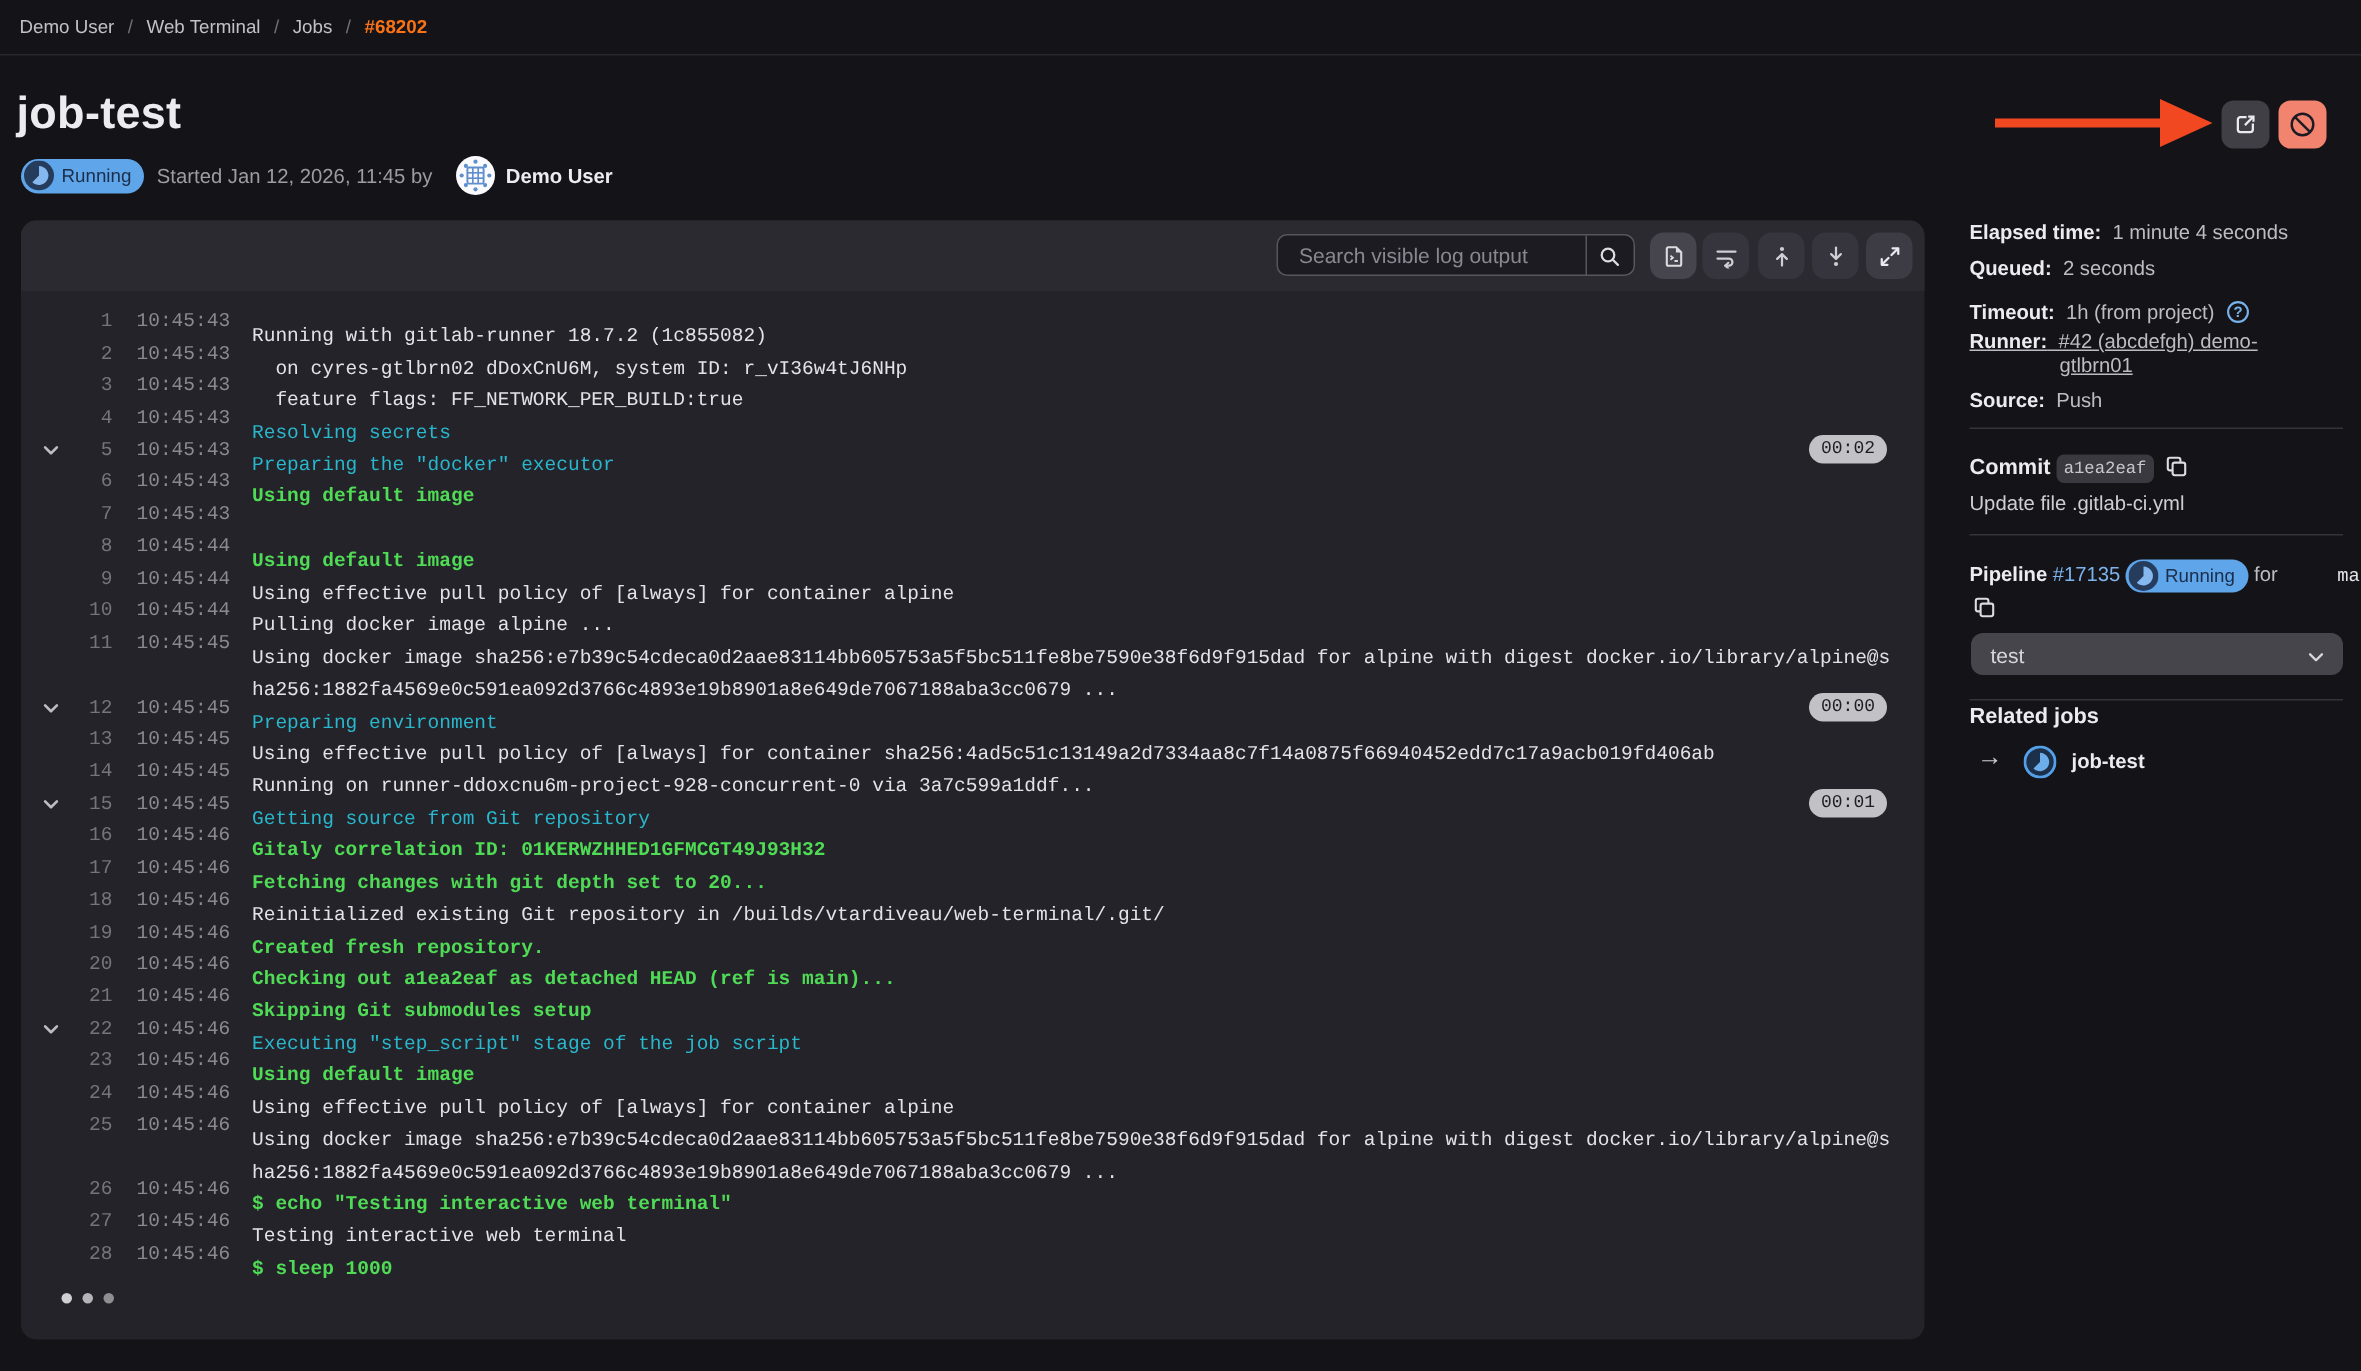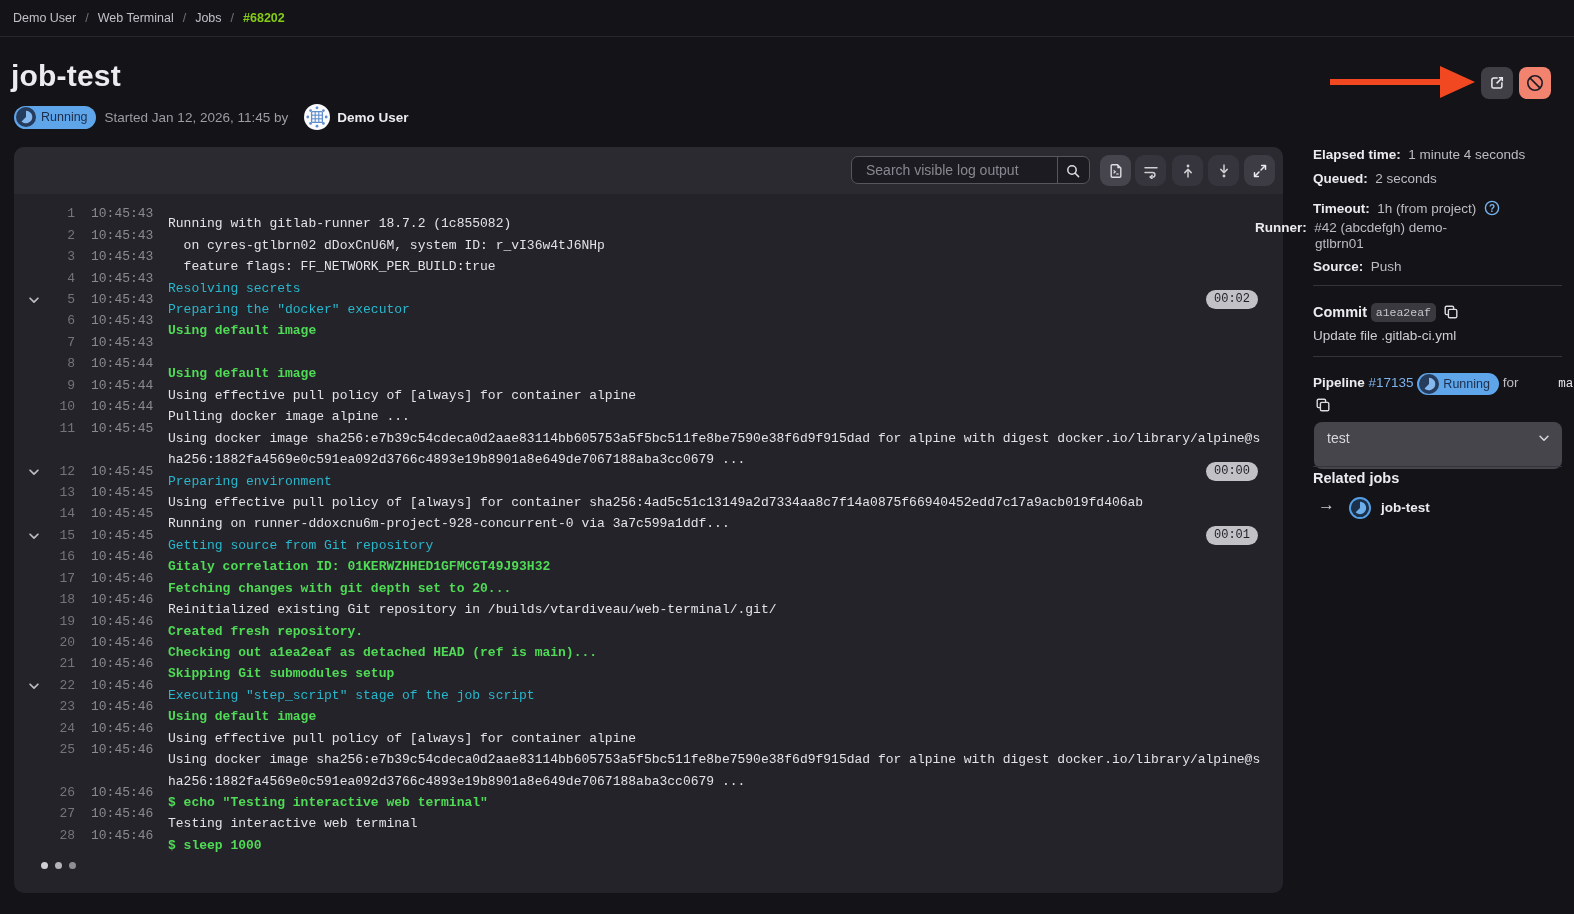--- a/index.html
+++ b/index.html
@@ -1,20 +1,20 @@
 <!DOCTYPE html>
 <html><head><meta charset="utf-8"><style>
 * { margin:0; padding:0; box-sizing:border-box; }
 body { width:1574px; height:914px; background:#141318; font-family:"Liberation Sans",sans-serif; position:relative; overflow:hidden; }
 .abs { position:absolute; }
 
 
 .crumbs { position:absolute; left:0; top:0; width:1574px; height:37px; border-bottom:1px solid #28272e; font-size:12.5px; color:#c2c1c7; line-height:37px; padding-left:13px; }
 .crumbs .sep { color:#737279; margin:0 9px; }
-.crumbs b { color:#84cc16; font-weight:bold; }
+.crumbs b { color:#f97316; font-weight:bold; }
 
 h1 { position:absolute; left:11px; top:59px; font-size:30px; font-weight:bold; color:#ececef; letter-spacing:0.2px; }
 
 
 .btn1 { position:absolute; left:1481px; top:67px; width:32px; height:32px; border-radius:8px; background:#413f46; display:flex; align-items:center; justify-content:center; }
 .btn2 { position:absolute; left:1519px; top:67px; width:32px; height:32px; border-radius:8px; background:#f2836f; display:flex; align-items:center; justify-content:center; }
 
 
 .statusrow { position:absolute; left:14px; top:105px; height:24px; display:flex; align-items:center; }
 .badge { height:23px; border-radius:12px; background:#5fa5ea; display:inline-flex; align-items:center; padding:0 8px 0 2px; }
@@ -45,21 +45,21 @@
 .ltx.green { color:#4fdb55; font-weight:bold; }
 .dur { position:absolute; right:25px; top:1px; height:19px; line-height:19px; border-radius:10px; background:#c2c1c6; color:#1f1e25; font-size:12px; padding:0 8px; }
 .dots { position:absolute; left:27px; top:714.5px; font-size:0; line-height:0; }
 .dots i { display:inline-block; width:7px; height:7px; border-radius:50%; margin-right:7px; }
 .srow { position:absolute; left:0; line-height:16px; font-size:13.5px; color:#bdbcc2; }
 .srow b { color:#ececef; font-weight:bold; }
 .sdivider { position:absolute; left:1313px; width:249px; height:1px; background:#35343a; }
 .codebadge { display:inline-block; background:#3a393f; border-radius:5px; font-family:"Liberation Mono",monospace; font-size:11.5px; color:#c7c6cb; height:19px; line-height:19px; padding:0 5px; vertical-align:1px; }
 .mono { font-family:"Liberation Mono",monospace; font-size:13px;padding-left:36px; }
 .bluelink { color:#7cb3ed; }
-.dropdown { position:absolute; left:1314px; top:422px; width:248px; height:47px; background:#47454c; border-radius:8px; line-height:31px; }
+.dropdown { position:absolute; left:1314px; top:422px; width:248px; height:28px; background:#47454c; border-radius:8px; line-height:31px; }
 .dropdown .dtext { margin-left:13px; color:#d7d6da; font-size:14px; }
 .dropdown svg { position:absolute; right:11px; top:9px; }
 </style></head><body>
 
 <div class="crumbs">Demo User<span class="sep">/</span>Web Terminal<span class="sep">/</span>Jobs<span class="sep">/</span><b>#68202</b></div>
 
 <h1>job-test</h1>
 
 <div class="btn1">
     <svg width="16" height="16" viewBox="0 0 16 16" fill="none">
@@ -201,21 +201,21 @@
 <div class="lrow" style="top:677.8px"><span class="lnum">28</span><span class="lts">10:45:46</span><span class="ltx green">$ sleep 1000</span></div>
   <div class="dots"><i style="background:#d0cfd4"></i><i style="background:#b5b4b9"></i><i style="background:#8f8e93"></i></div>
 </div>
 
 <div class="srow" style="left:1313px; top:147px;"><b>Elapsed time:</b>&nbsp; 1 minute 4 seconds</div>
 <div class="srow" style="left:1313px; top:171px;"><b>Queued:</b>&nbsp; 2 seconds</div>
 <div class="srow" style="left:1313px; top:200px;"><b>Timeout:</b>&nbsp; 1h (from project)&nbsp; <svg width="16" height="16" viewBox="0 0 16 16" style="vertical-align:-3.5px">
       <circle cx="8" cy="8" r="6.6" fill="none" stroke="#77b2ec" stroke-width="1.4"></circle>
       <text x="8" y="11.6" text-anchor="middle" font-size="10" font-weight="bold" fill="#77b2ec" font-family="Liberation Sans">?</text>
     </svg></div>
-<div class="srow" style="left:1255px; top:220px; width:262px;"><b>Runner:</b>&nbsp; #42 (abcdefgh) demo-<br><span style="margin-left:60px">gtlbrn01</span></div>
+<div class="srow" style="left:1313px; top:220px; width:262px;text-decoration:underline;"><b>Runner:</b>&nbsp; #42 (abcdefgh) demo-<br><span style="margin-left:60px">gtlbrn01</span></div>
 <div class="srow" style="left:1313px; top:259px;"><b>Source:</b>&nbsp; Push</div>
 <div class="sdivider" style="top:285px;"></div>
 <div class="srow" style="left:1313px; top:303px;"><b style="font-size:14.5px">Commit</b> <span class="codebadge">a1ea2eaf</span>&nbsp; <span style="display:inline-block; vertical-align:-3px"><svg width="16" height="16" viewBox="0 0 16 16" fill="none">
         <rect x="2.2" y="2.2" width="8.4" height="8.4" rx="1.4" stroke="#dcdbe0" stroke-width="1.4"></rect>
         <rect x="5.4" y="5.4" width="8.4" height="8.4" rx="1.4" fill="#141318" stroke="#dcdbe0" stroke-width="1.4"></rect>
       </svg></span></div>
 <div class="srow" style="left:1313px; top:328px; color:#cfced4;">Update file .gitlab-ci.yml</div>
 <div class="sdivider" style="top:356px;"></div>
 <div class="srow" style="left:1313px; top:371px; line-height:23px; white-space:nowrap;"><b>Pipeline</b> <span class="bluelink">#17135</span> <span class="badge" style="vertical-align:-7px; height:22px; padding:0 9px 0 2px;">
       <span class="bicon" style="margin-right:4px">

